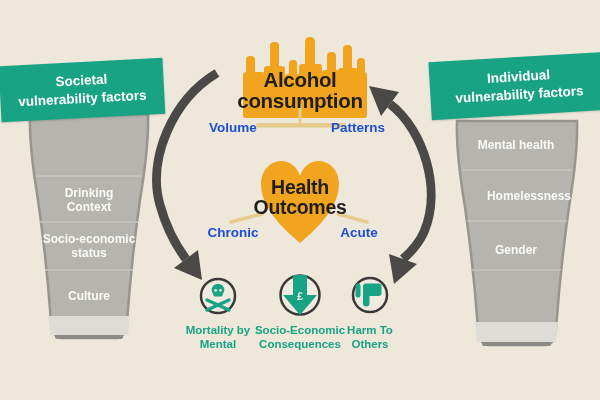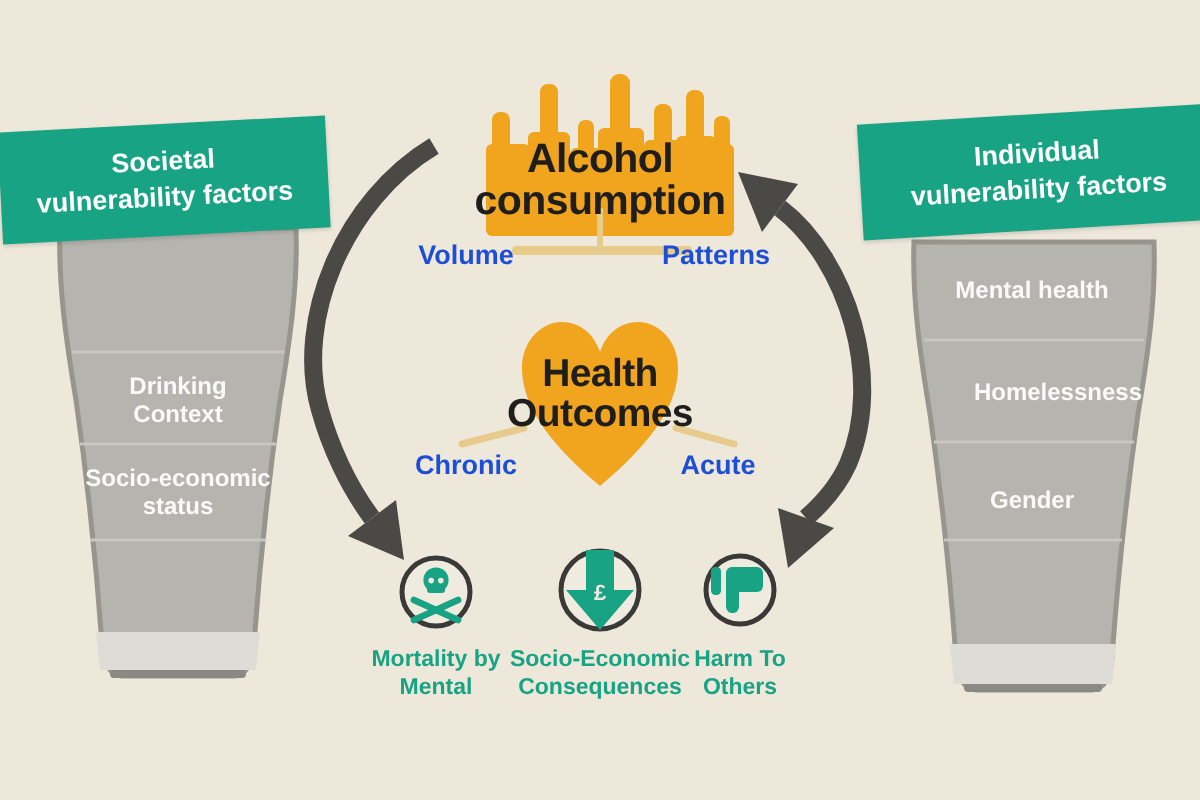--- a/index.html
+++ b/index.html
@@ -141,20 +141,21 @@
   </div>
   <div class="banner banner-right">
     <span>Individual
 vulnerability factors</span>
   </div>
 
   <div class="txt glass-label gl gl1">Drinking
 Context</div>
   <div class="txt glass-label gl gl2">Socio-economic
 status</div>
+  <div class="txt glass-label gl gl3">Culture</div>
 
   <div class="txt glass-label gr gr0">Mental health</div>
   <div class="txt glass-label gr gr1">Homelessness</div>
   <div class="txt glass-label gr gr2">Gender</div>
 
   <div class="txt h1 title-consumption">Alcohol
 consumption</div>
   <div class="txt sub sub-volume">Volume</div>
   <div class="txt sub sub-patterns">Patterns</div>
 

